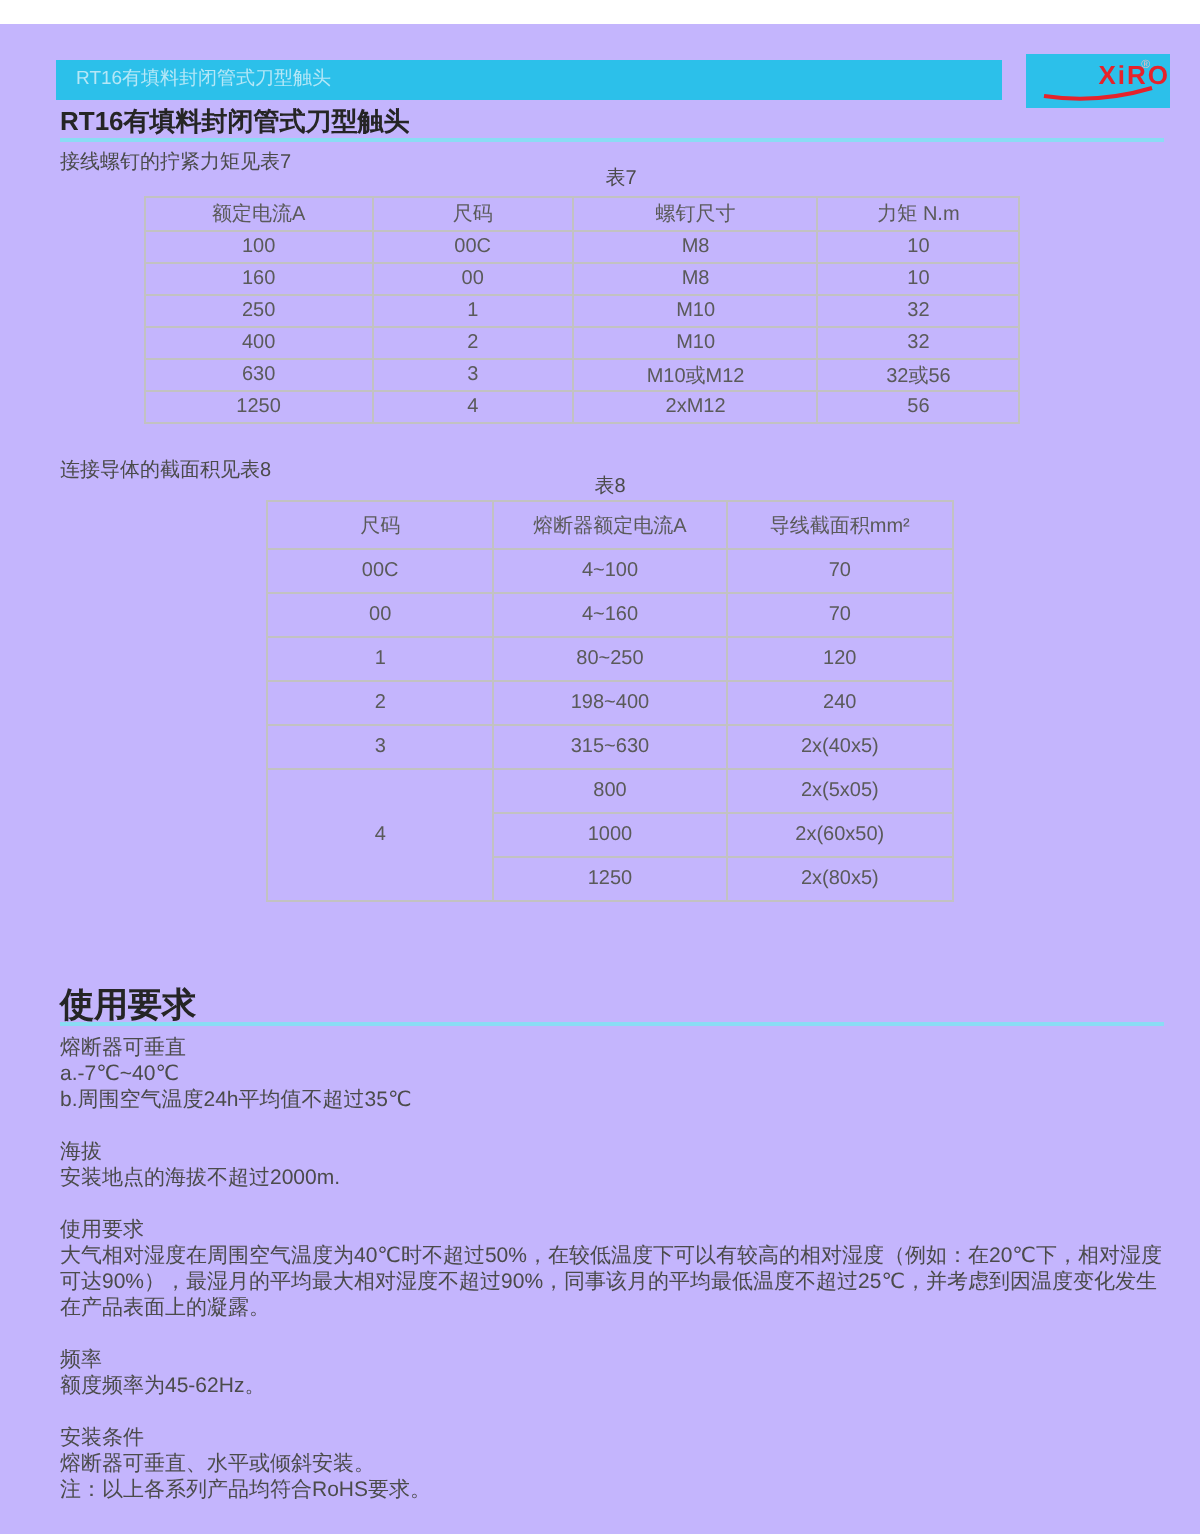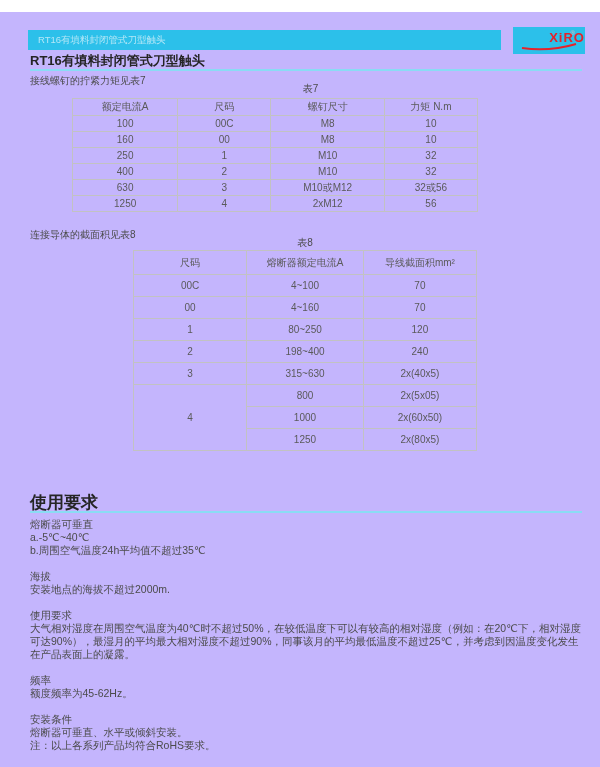--- a/index.html
+++ b/index.html
@@ -78,21 +78,21 @@
   table { border-collapse: collapse; table-layout: fixed; }
   th, td {
     border: 1px solid #c2c2c2;
     text-align: center;
     vertical-align: middle;
     font-size: 10px;
     font-weight: normal;
     color: #5a5a5a;
     padding: 0;
   }
-  .table7 { position: absolute; left: 72px; top: 86px; width: 406px; }
+  .table7 { position: absolute; left: 72px; top: 86px; width: 438px; }
   .table7 th { height: 16px; }
   .table7 td { height: 15px; }
   .table8 { position: absolute; left: 133px; top: 238px; width: 344px; }
   .table8 th { height: 23px; }
   .table8 td { height: 21px; }
 
   
   .usage-title {
     position: absolute;
     left: 30px; top: 479px;
@@ -244,21 +244,21 @@
       </tr>
     </tbody>
   </table>
 
   <div class="usage-title">使用要求</div>
   <div class="rule rule-usage"></div>
 
   <div class="usage-body">
     <div class="block">
       <div>熔断器可垂直</div>
-      <div>a.-5℃~40℃</div>
+      <div>a.-7℃~40℃</div>
       <div>b.周围空气温度24h平均值不超过35℃</div>
     </div>
     <div class="block">
       <div>海拔</div>
       <div>安装地点的海拔不超过2000m.</div>
     </div>
     <div class="block">
       <div>使用要求</div>
       <div>大气相对湿度在周围空气温度为40℃时不超过50%，在较低温度下可以有较高的相对湿度（例如：在20℃下，相对湿度可达90%），最湿月的平均最大相对湿度不超过90%，同事该月的平均最低温度不超过25℃，并考虑到因温度变化发生在产品表面上的凝露。</div>
     </div>

